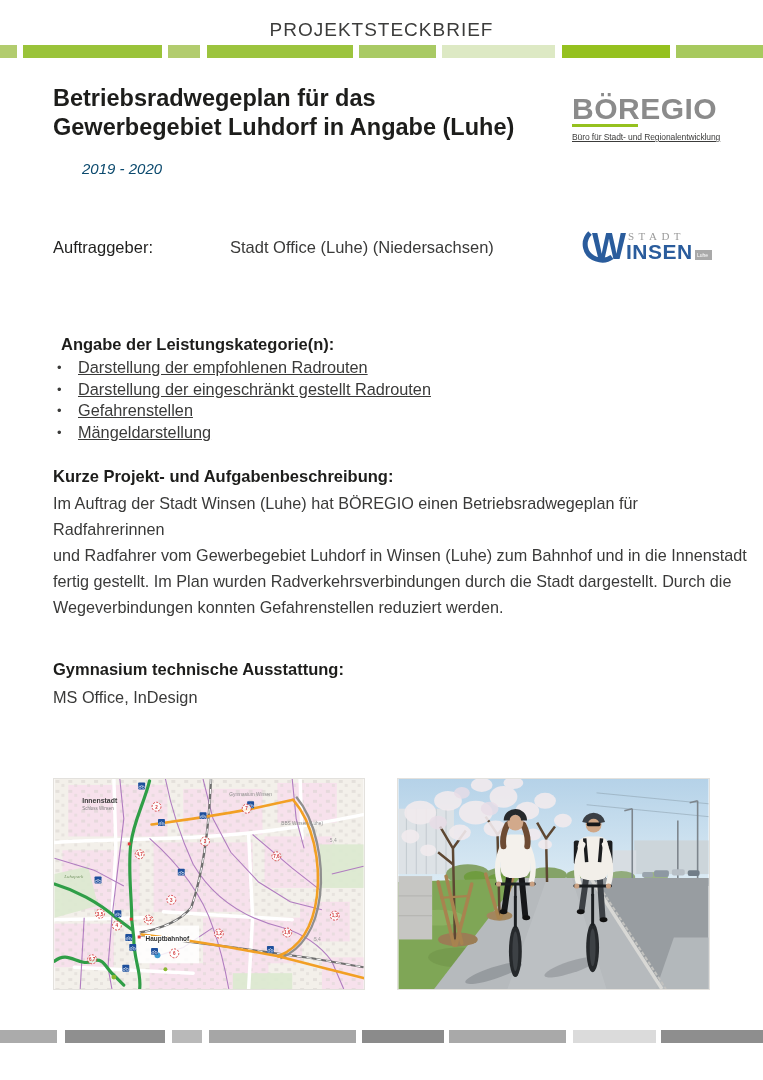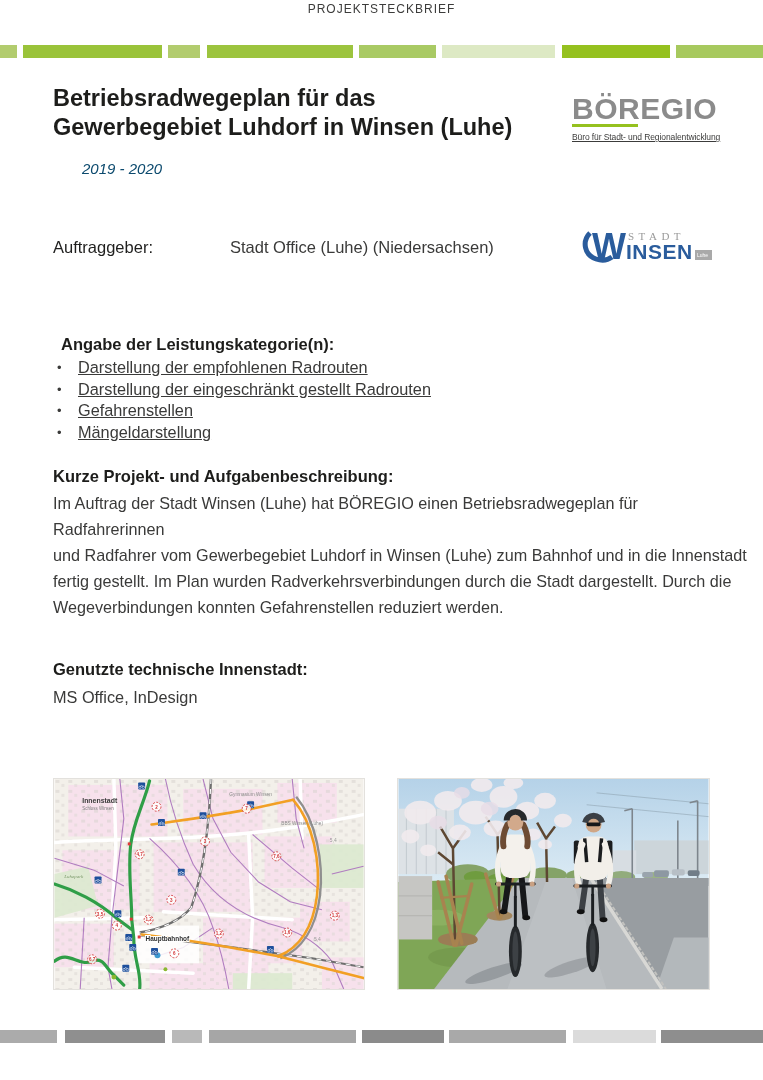--- a/index.html
+++ b/index.html
@@ -1,21 +1,21 @@
 <!DOCTYPE html>
 <html><head>
 <meta charset="utf-8">
 <style>
   * { box-sizing: border-box; margin: 0; padding: 0; }
   html,body { background:#ffffff; }
   body { font-family: "Liberation Sans", sans-serif; color:#3a3a39; }
   .page { position:relative; width:763px; height:1080px; margin:0 auto; background:#fff; overflow:hidden; }
 
-  .doc-header { position:absolute; top:2px; left:0; width:763px; text-align:center;
-    font-size:12px; letter-spacing:1px; color:#3c3c3b; }
+  .doc-header { position:absolute; top:19px; left:0; width:763px; text-align:center;
+    font-size:19px; letter-spacing:1px; color:#3c3c3b; }
 
   .stripe { position:absolute; left:0; width:763px; height:13px; }
   #stripe-top { top:45px; }
   #stripe-bottom { top:1030px; }
   .stripe .seg { position:absolute; top:0; height:100%; }
 
   .page-title { position:absolute; left:53px; top:84px; width:520px;
     font-size:23.5px; line-height:29px; font-weight:bold; color:#1d1d1b; white-space:pre-line; }
 
   .boregio { position:absolute; left:572px; top:96px; width:140px; }
@@ -76,21 +76,21 @@
       <div class="seg" style="left: 23px; width: 139px; background: rgb(154, 195, 58);"></div>
       <div class="seg" style="left: 168px; width: 32px; background: rgb(178, 204, 110);"></div>
       <div class="seg" style="left: 207px; width: 146px; background: rgb(156, 196, 62);"></div>
       <div class="seg" style="left: 359px; width: 77px; background: rgb(169, 202, 100);"></div>
       <div class="seg" style="left: 442px; width: 113px; background: rgb(221, 233, 196);"></div>
       <div class="seg" style="left: 562px; width: 108px; background: rgb(149, 193, 31);"></div>
       <div class="seg" style="left: 676px; width: 87px; background: rgb(167, 201, 94);"></div>
     </div>
 
   <h1 class="page-title">Betriebsradwegeplan für das
-Gewerbegebiet Luhdorf in Winsen (Luhe)</h1>
+Gewerbegebiet Luhdorf in Angabe (Luhe)</h1>
 
   <div class="boregio">
     <div class="boregio-name" style="color: rgb(139, 139, 139);">BÖREGIO</div>
     <div class="boregio-bar" id="boregio-bar" style="background: rgb(149, 193, 31);"></div>
     <div class="boregio-tagline">Büro für Stadt- und Regionalentwicklung</div>
   </div>
 
   <div class="period">2019 - 2020</div>
 
   <span class="client-label">Auftraggeber:</span>
@@ -112,21 +112,21 @@
     <li>Gefahrenstellen</li>
     <li>Mängeldarstellung</li>
   </ul>
 
   <h2 class="h2" id="desc-heading">Kurze Projekt- und Aufgabenbeschreibung:</h2>
   <p class="desc-text">Im Auftrag der Stadt Winsen (Luhe) hat BÖREGIO einen Betriebsradwegeplan für Radfahrerinnen
 und Radfahrer vom Gewerbegebiet Luhdorf in Winsen (Luhe) zum Bahnhof und in die Innenstadt
 fertig gestellt. Im Plan wurden Radverkehrsverbindungen durch die Stadt dargestellt. Durch die
 Wegeverbindungen konnten Gefahrenstellen reduziert werden.</p>
 
-  <h2 class="h2" id="equip-heading">Genutzte technische Innenstadt:</h2>
+  <h2 class="h2" id="equip-heading">Gymnasium technische Ausstattung:</h2>
   <p class="equip-text">MS Office, InDesign</p>
 
   <svg id="map-svg" class="figure" width="312" height="212" viewBox="0 0 312 212">
     <defs>
       <pattern id="bld" width="13" height="10" patternUnits="userSpaceOnUse">
         <rect x="1" y="1" width="4" height="3" fill="#d8d3cf"></rect>
         <rect x="7" y="5" width="3" height="3" fill="#ddd8d4"></rect>
       </pattern>
     </defs>
     <rect width="312" height="212" fill="#f3f0ea"></rect>

